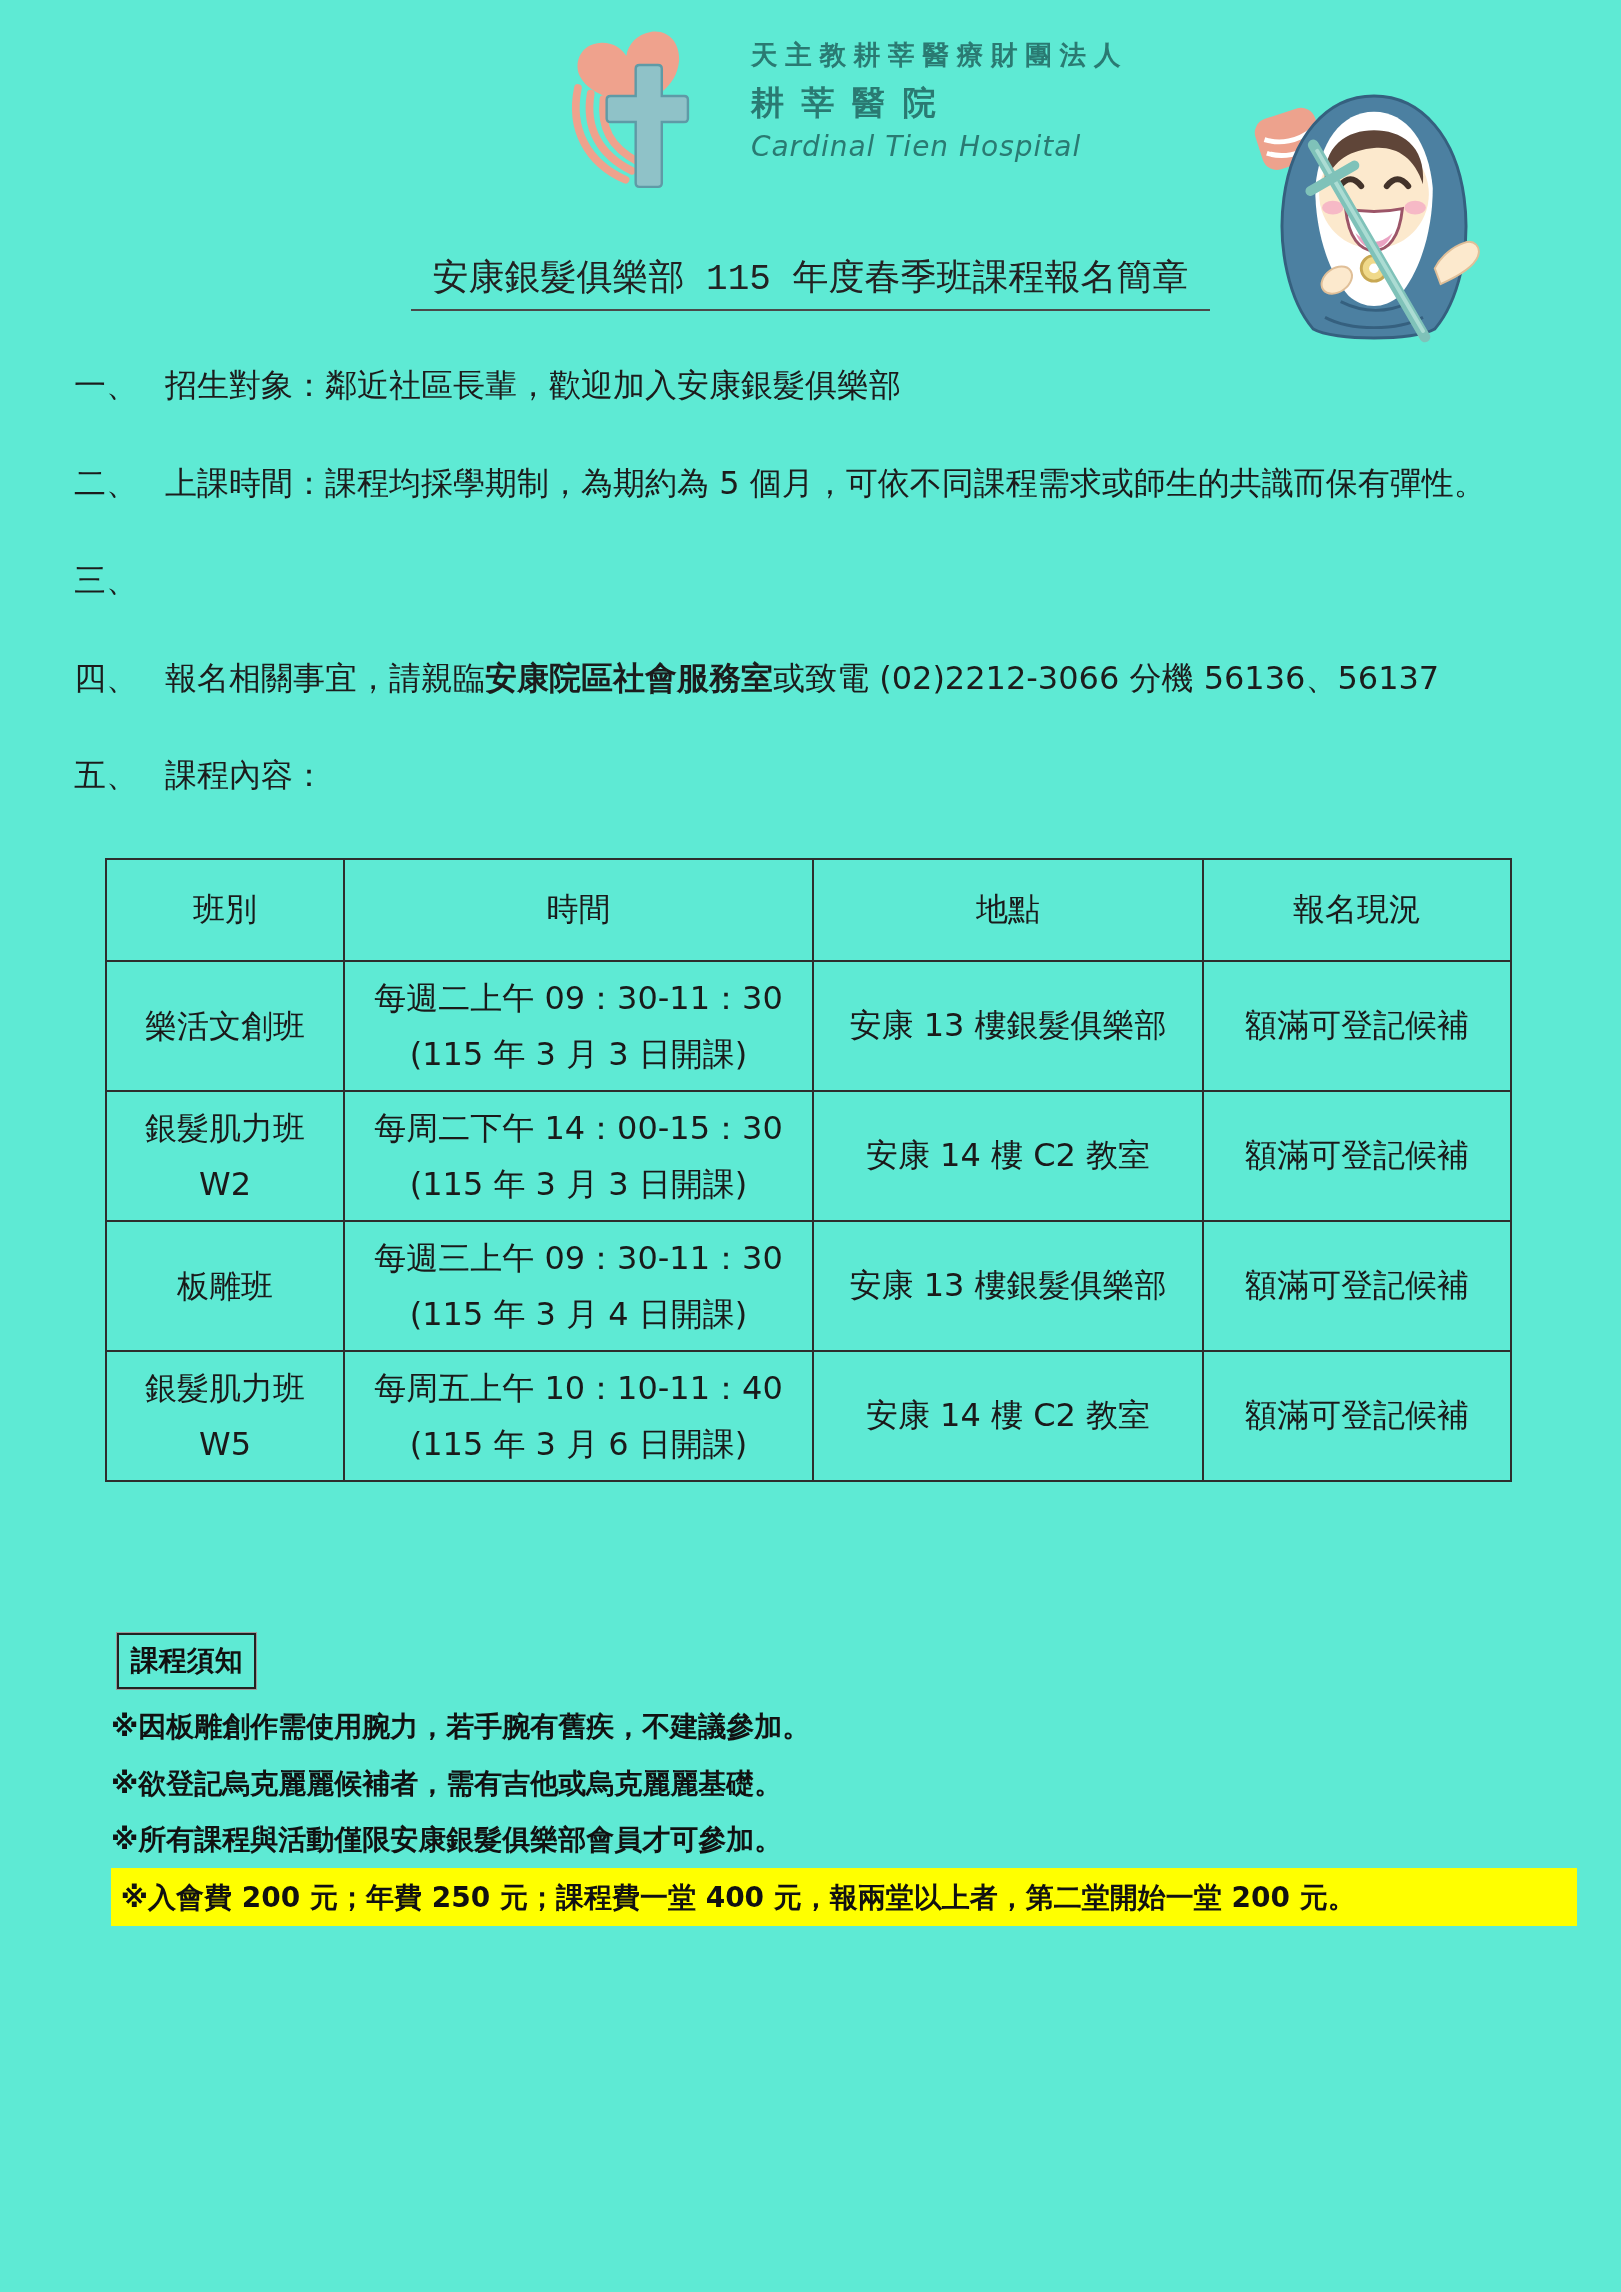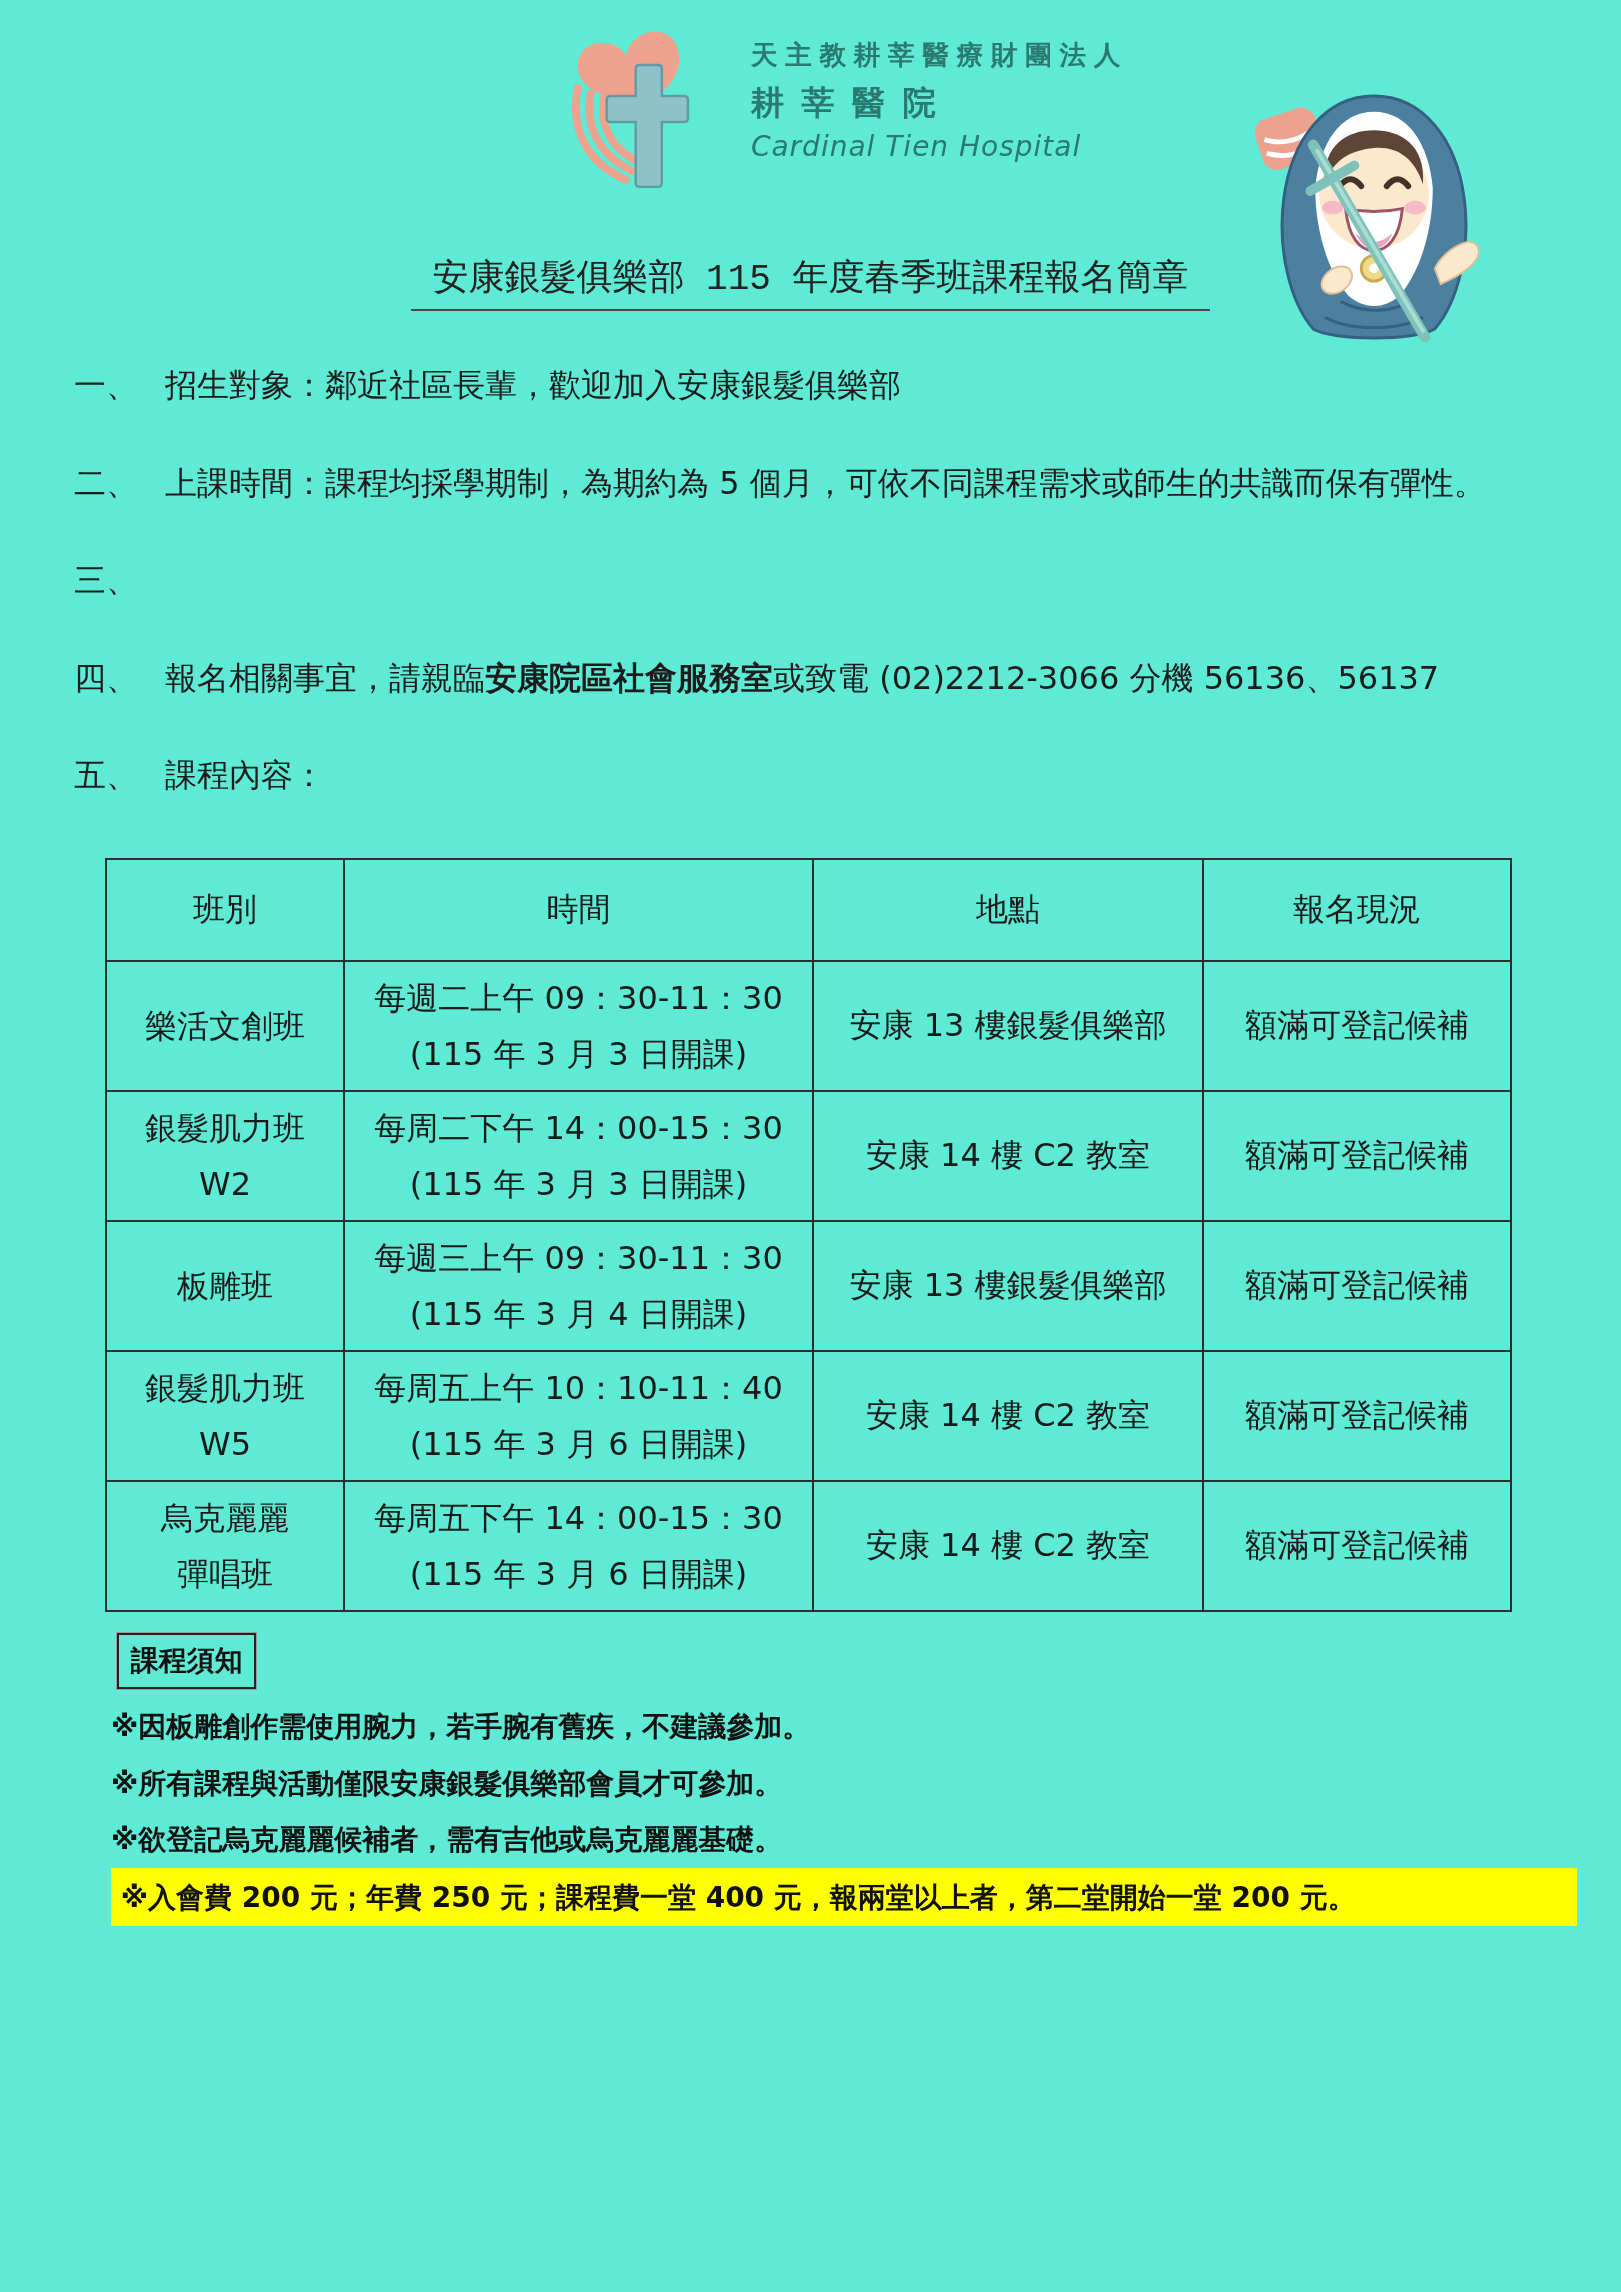--- a/index.html
+++ b/index.html
@@ -177,38 +177,26 @@
               <div class="line2">銀髮肌力班</div>
               <div class="line2">W5</div>
             </td>
           <td>
               <div class="line2">每周五上午 10：10-11：40</div>
               <div class="line2">(115 年 3 月 6 日開課)</div>
             </td>
           <td>安康 14 樓 C2 教室</td>
           <td>額滿可登記候補</td>
         </tr>
-        <tr>
-          <td>
-              <div class="line2">烏克麗麗</div>
-              <div class="line2">彈唱班</div>
-            </td>
-          <td>
-              <div class="line2">每周五下午 14：00-15：30</div>
-              <div class="line2">(115 年 3 月 6 日開課)</div>
-            </td>
-          <td>安康 14 樓 C2 教室</td>
-          <td>額滿可登記候補</td>
-        </tr>
       </tbody>
     </table>
   </div>
 
   <div class="notes">
     <div class="notes-box">課程須知</div>
     <div class="note-line">※因板雕創作需使用腕力，若手腕有舊疾，不建議參加。</div>
+    <div class="note-line">※欲登記烏克麗麗候補者，需有吉他或烏克麗麗基礎。</div>
     <div class="note-line">※所有課程與活動僅限安康銀髮俱樂部會員才可參加。</div>
-    <div class="note-line">※欲登記烏克麗麗候補者，需有吉他或烏克麗麗基礎。</div>
     <div class="highlight" style="background: rgb(255, 255, 0);">※入會費 200 元；年費 250 元；課程費一堂 400 元，報兩堂以上者，第二堂開始一堂 200 元。</div>
   </div>
 
 </div>
 
 
 </body></html>

